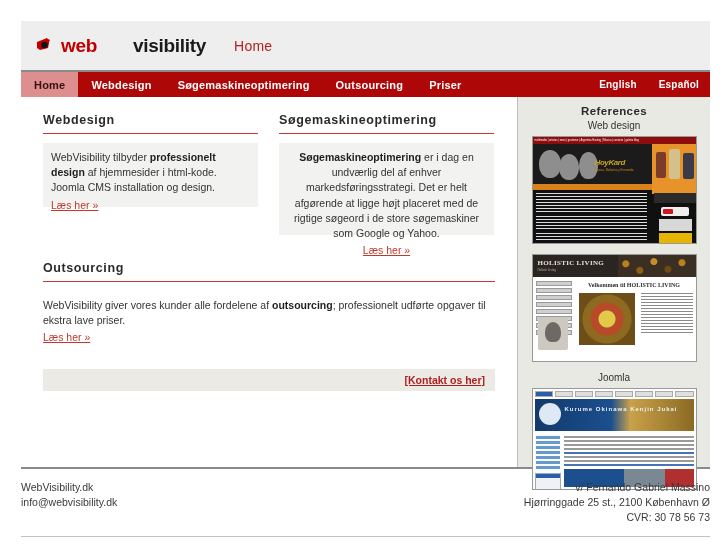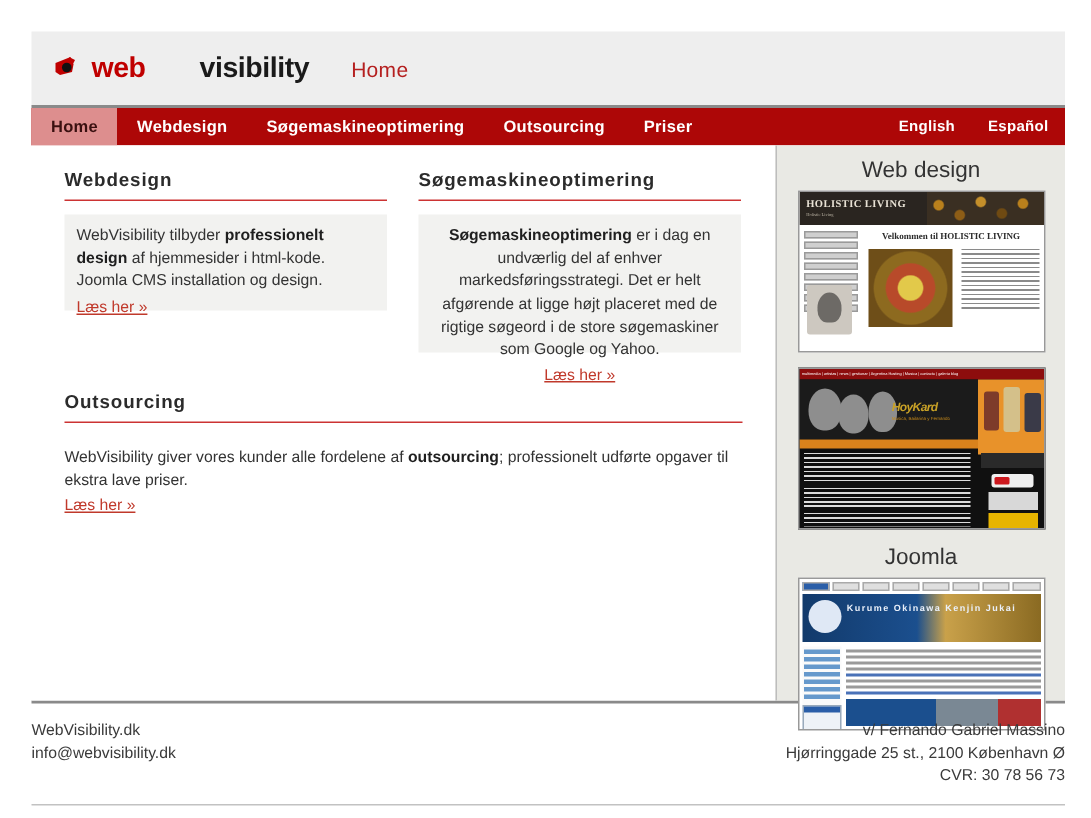--- a/index.html
+++ b/index.html
@@ -178,21 +178,21 @@
 
   
   .side-title {
     font-size: 11.5px;
     font-weight: bold;
     color: #2b2b2b;
     letter-spacing: 0.4px;
     margin-bottom: 3px;
   }
   .side-sub {
-    font-size: 15px;
+    font-size: 10px;
     color: #333333;
     margin-bottom: 5px;
   }
   .thumb {
     width: 165px;
     height: 108px;
     margin: 0 auto 10px auto;
     border: 1px solid #999;
     overflow: hidden;
     position: relative;
@@ -331,49 +331,29 @@
         </div>
 
         <div class="outsourcing-wrap">
           <div class="sec-title">Outsourcing</div>
           <div class="sec-body plain">
             <span>WebVisibility giver vores kunder alle fordelene af </span><b>outsourcing</b><span>; professionelt udførte opgaver til ekstra lave priser.</span><br>
             <a class="readmore">Læs her »</a>
           </div>
         </div>
 
+        <div class="contact-bar">
+          <a class="contact-link">[Kontakt os her]</a>
+        </div>
 
       </div>
 
       <div class="side-col">
+        <div class="side-title">References</div>
         <div class="side-sub">Web design</div>
-
-        <div class="thumb t2">
-          <div class="hdr">
-            <span class="leaves"></span>
-            <span class="ttl">HOLISTIC LIVING</span>
-            <span class="sub">Holistic Living</span>
-          </div>
-          <div class="menu">
-            <div></div>
-              <div></div>
-              <div></div>
-              <div></div>
-              <div></div>
-              <div></div>
-              <div></div>
-              <div></div>
-          </div>
-          <div class="headline">Velkommen til HOLISTIC LIVING</div>
-          <div class="mandala"></div>
-          <div class="para"></div>
-          <div class="portrait">
-              <span class="h"></span>
-            </div>
-        </div>
 
         <div class="thumb t1">
           <div class="topbar">
             <span class="lnk" style="left:2px">multimedia | artistas | news | gestionar | Argentina Hosting | Musica | contacto | galeria blog</span>
           </div>
           <div class="hero">
             <span class="face" style="left:6px;top:6px;width:22px;height:28px"></span>
             <span class="face" style="left:26px;top:10px;width:20px;height:26px"></span>
             <span class="face" style="left:46px;top:8px;width:19px;height:27px"></span>
             <span class="logo-h">HoyKard</span>
@@ -387,20 +367,44 @@
           <div class="orangebar"></div>
           <div class="txt" style="top:56px;height:20px"></div>
           <div class="txt" style="top:79px;height:14px"></div>
           <div class="txt" style="top:96px;height:9px"></div>
           <div class="rblock" style="top:56px;height:10px"></div>
           <div class="yt" style="top:70px">
               <i></i>
             </div>
           <div class="rblock" style="top:82px;height:12px;left:126px;width:33px;background:#d8d8d8"></div>
           <div class="wmp" style="top:96px"></div>
+        </div>
+
+        <div class="thumb t2">
+          <div class="hdr">
+            <span class="leaves"></span>
+            <span class="ttl">HOLISTIC LIVING</span>
+            <span class="sub">Holistic Living</span>
+          </div>
+          <div class="menu">
+            <div></div>
+              <div></div>
+              <div></div>
+              <div></div>
+              <div></div>
+              <div></div>
+              <div></div>
+              <div></div>
+          </div>
+          <div class="headline">Velkommen til HOLISTIC LIVING</div>
+          <div class="mandala"></div>
+          <div class="para"></div>
+          <div class="portrait">
+              <span class="h"></span>
+            </div>
         </div>
 
         <div class="side-sub">Joomla</div>
 
         <div class="thumb t3 t3i">
           <div class="nav">
             <span></span>
               <span></span>
               <span></span>
               <span></span>

